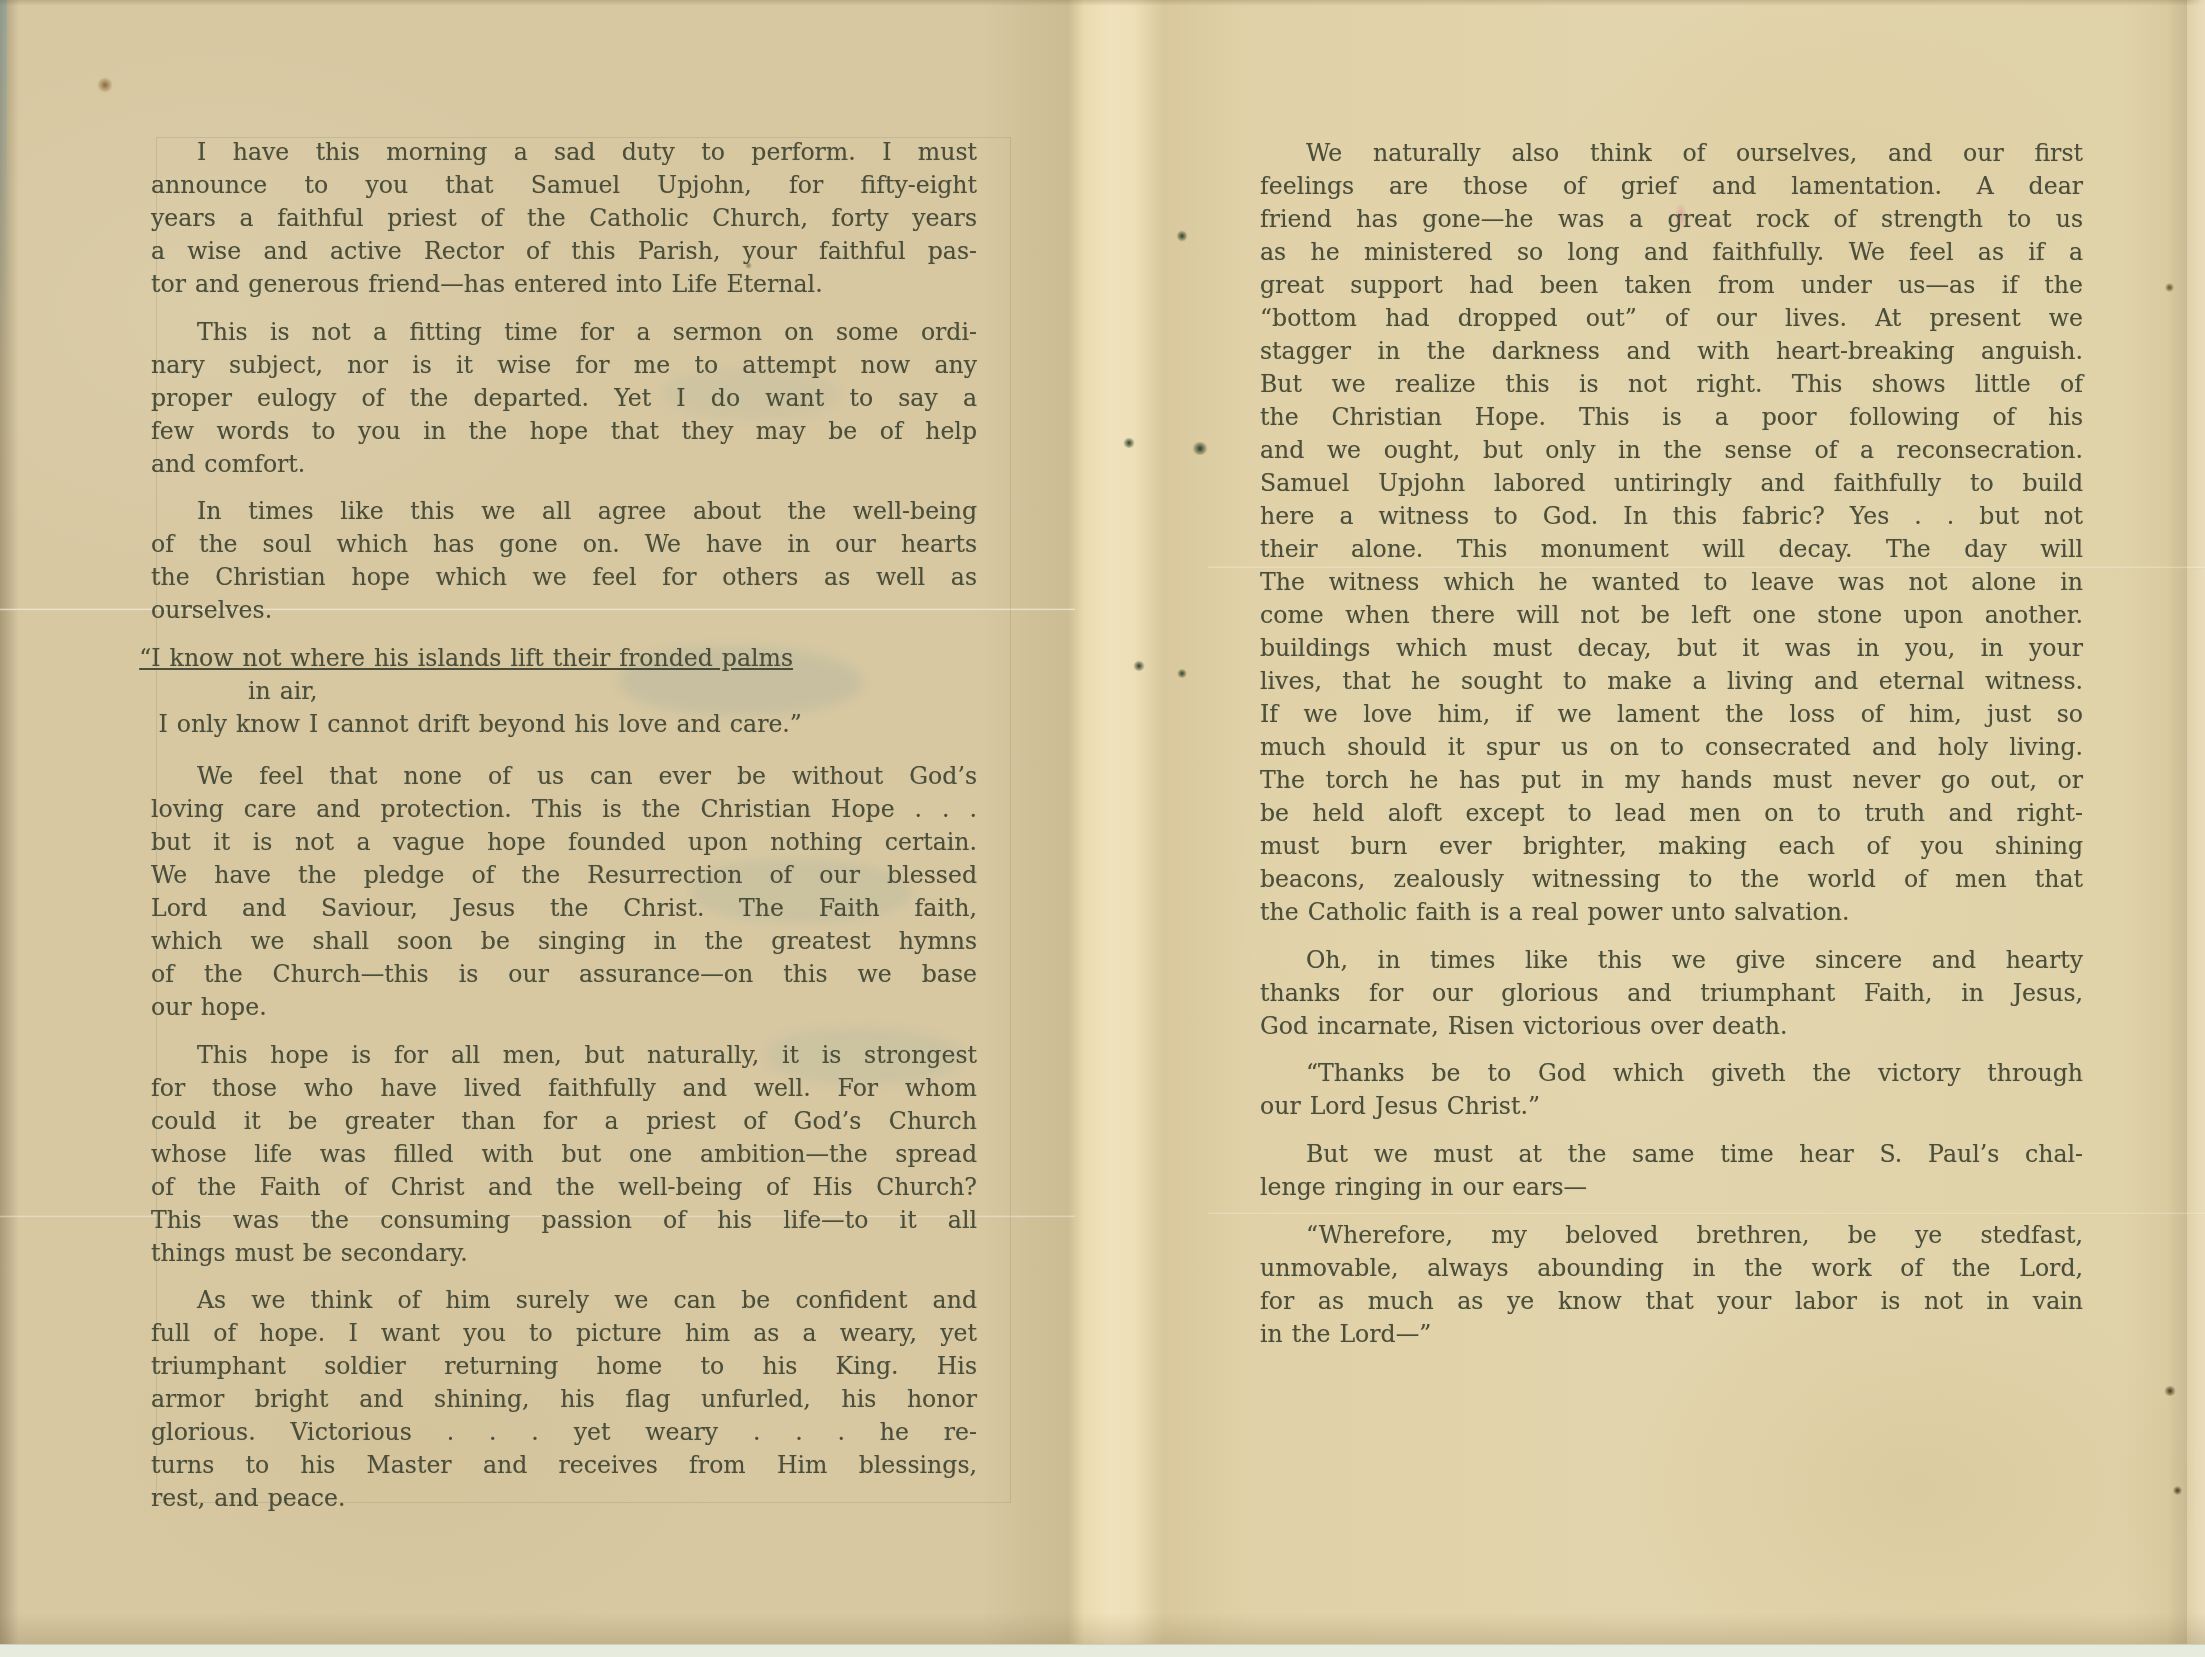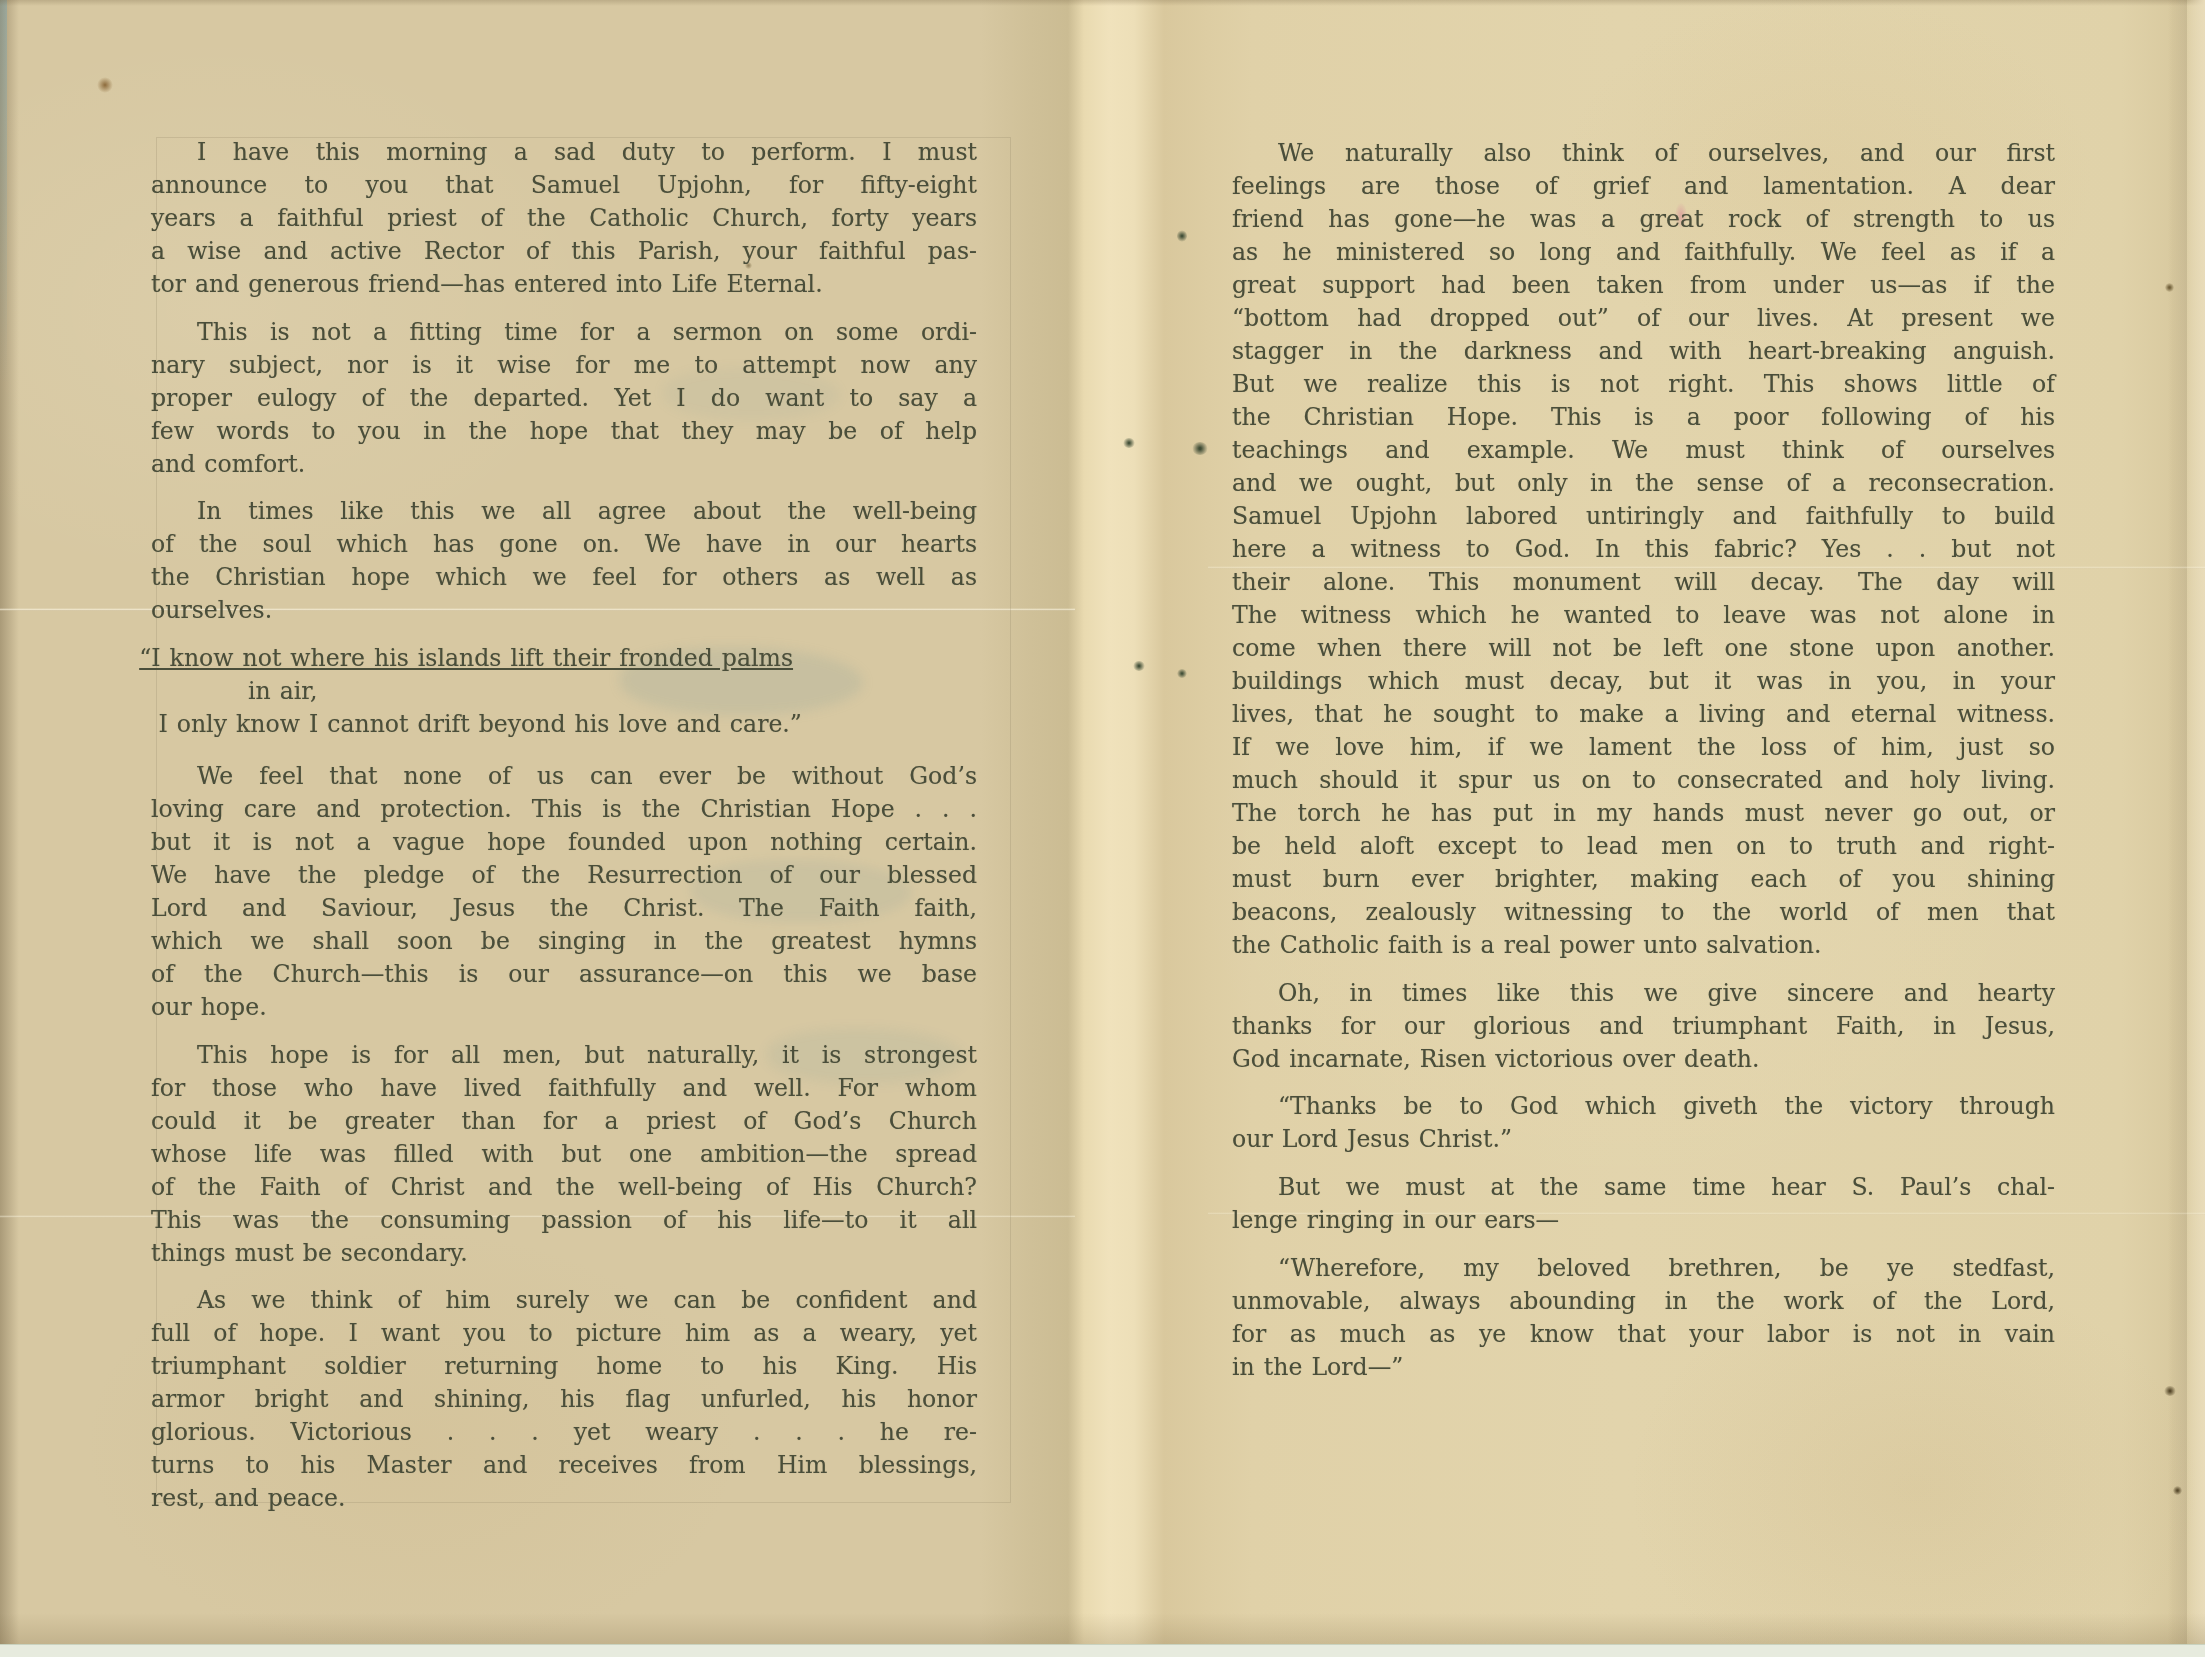--- a/index.html
+++ b/index.html
@@ -77,21 +77,21 @@
   
   .page-text{
     position:absolute;
     font-size:23.6px;
     line-height:33px;
     color:#4a4e3a;
     text-shadow:0 0 0.7px rgba(74,78,58,0.35);
     word-spacing:1.5px;
   }
   .page-text.left{left:151px;top:136px;width:826px;}
-  .page-text.right{left:1232px;top:137px;width:823px;}
+  .page-text.right{left:1260px;top:137px;width:823px;}
   .para{margin:0 0 14.7px 0;}
   .para.verse{margin:4.4px 0 19px 0;}
   .ln{display:block;text-align:justify;text-align-last:justify;text-justify:inter-word;}
   .ln.last{text-align-last:left;}
   .ln.indent{text-indent:46px;}
   .verse .ln{text-align:left;text-align-last:left;}
   .verse .v0{margin-left:-11.8px;text-decoration:underline;}
   .verse .v1{padding-left:97px;}
   .verse .v2{padding-left:7.4px;}
 </style>
@@ -190,21 +190,20 @@
       <div class="para body">
         <div class="ln indent">We naturally also think of ourselves, and our first</div>
         <div class="ln">feelings are those of grief and lamentation.  A dear</div>
         <div class="ln">friend has gone—he was a great rock of strength to us</div>
         <div class="ln">as he ministered so long and faithfully.  We feel as if a</div>
         <div class="ln">great support had been taken from under us—as if the</div>
         <div class="ln">“bottom had dropped out” of our lives.  At present we</div>
         <div class="ln">stagger in the darkness and with heart-breaking anguish.</div>
         <div class="ln">But we realize this is not right.  This shows little of</div>
         <div class="ln">the Christian Hope.  This is a poor following of his</div>
-        <div class="ln">teachings and example.  We must think of ourselves</div>
         <div class="ln">and we ought, but only in the sense of a reconsecration.</div>
         <div class="ln">Samuel Upjohn labored untiringly and faithfully to build</div>
         <div class="ln">here a witness to God.  In this fabric?  Yes .  .  but not</div>
         <div class="ln">their alone.  This monument will decay.  The day will</div>
         <div class="ln">The witness which he wanted to leave was not alone in</div>
         <div class="ln">come when there will not be left one stone upon another.</div>
         <div class="ln">buildings which must decay, but it was in you, in your</div>
         <div class="ln">lives, that he sought to make a living and eternal witness.</div>
         <div class="ln">If we love him, if we lament the loss of him, just so</div>
         <div class="ln">much should it spur us on to consecrated and holy living.</div>

